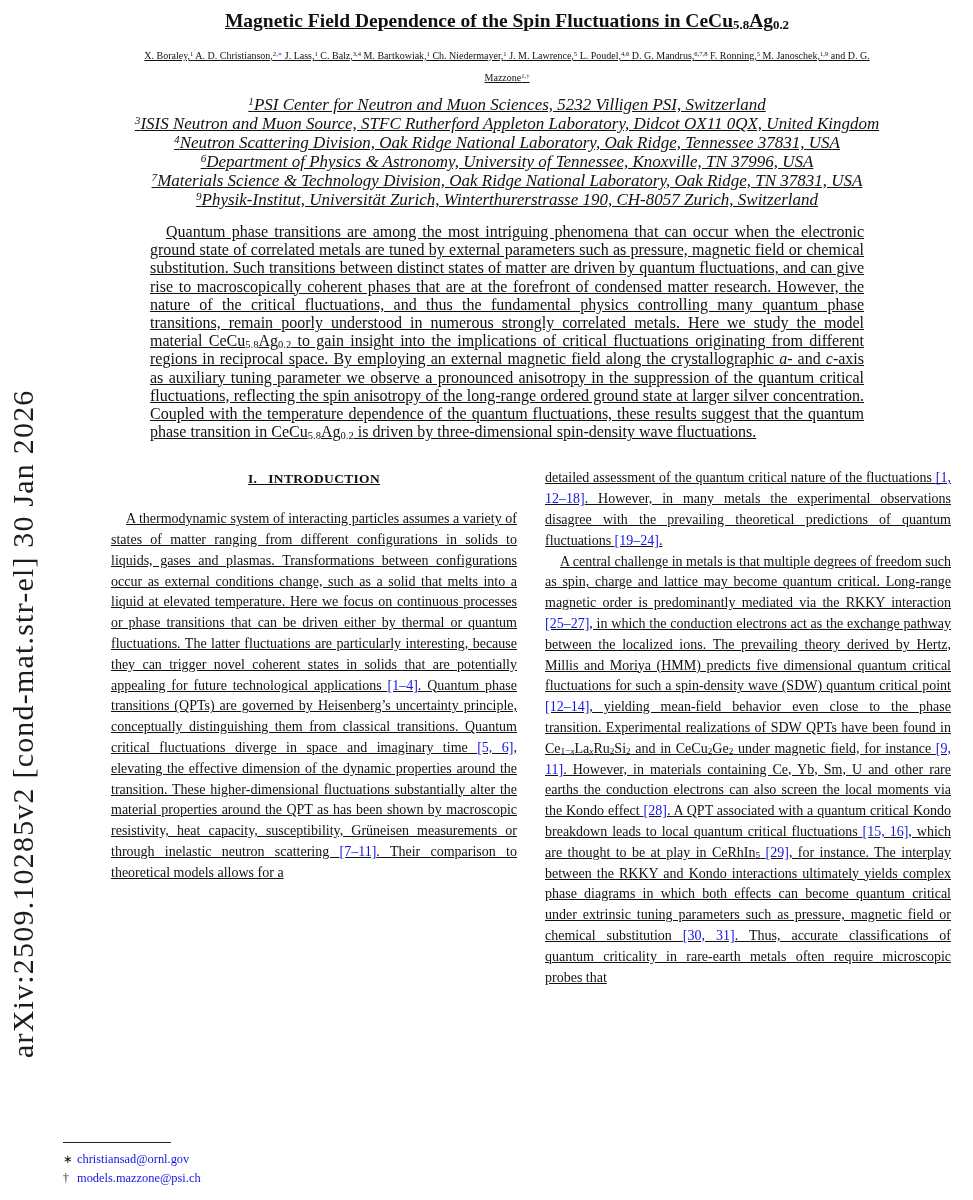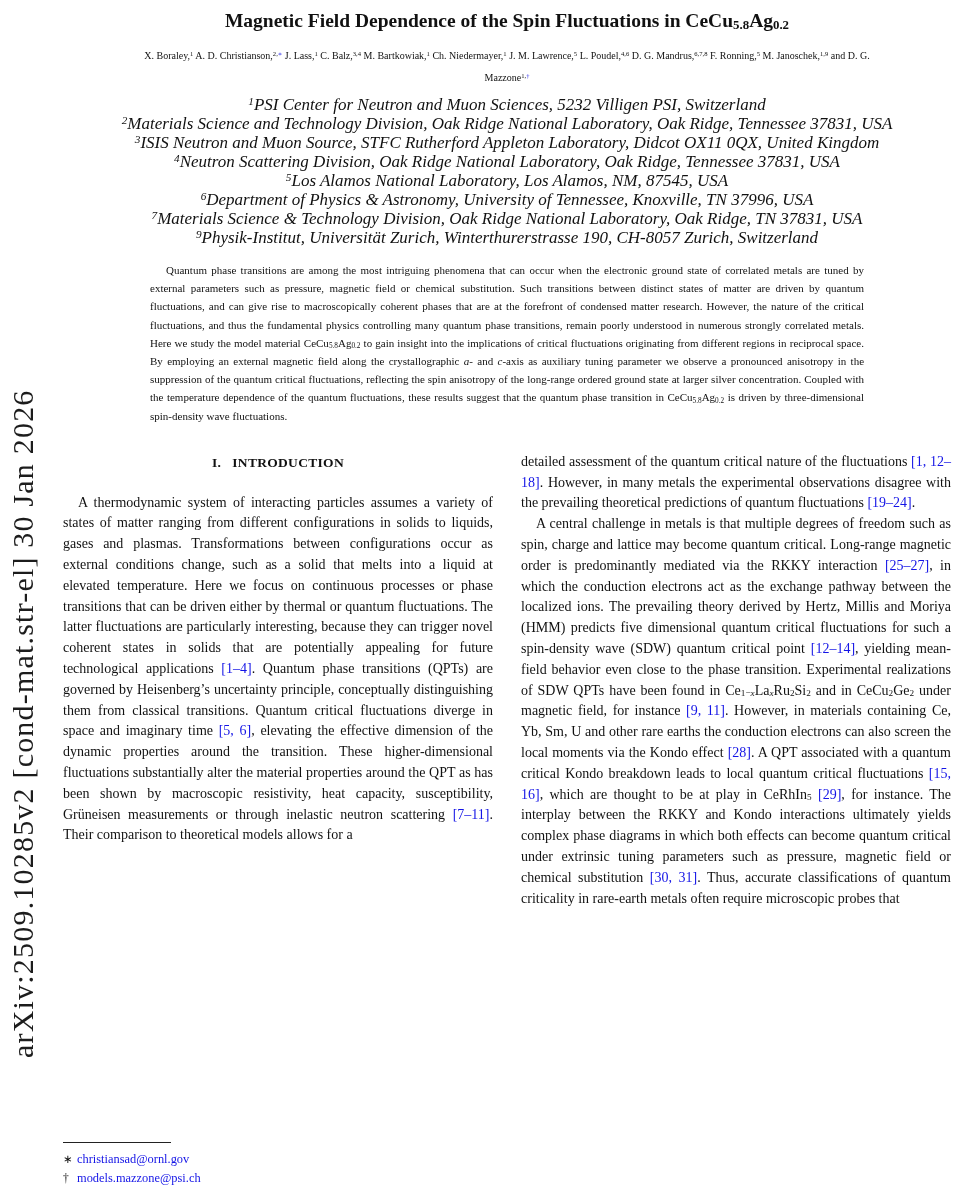--- a/index.html
+++ b/index.html
@@ -2,41 +2,41 @@
 <html style="--link: #1414e6;"><head>
 <meta charset="utf-8">
 <style>
   * { margin:0; padding:0; box-sizing:border-box; }
   html,body { background:#ffffff; }
   .page {
     position:relative; width:973px; height:1200px; margin:0 auto;
     background:#ffffff; overflow:hidden; color:#111;
     font-family:"Liberation Serif","DejaVu Serif",serif;
   }
-  .content { margin:0 22px 0 63px; }
+  .content { margin:0 22px 0 63px;text-decoration:underline; }
 
   .arxiv-stamp {
     position:absolute; left:6px; top:1058px;
     transform:rotate(-90deg); transform-origin:0 0;
     white-space:nowrap; font-size:30px; letter-spacing:1.2px;
     color:#1c1c1c;
   }
 
   .title { text-align:center; font-size:19.5px; font-weight:bold; padding-top:10px; }
   .authors { text-align:center; font-size:10px; line-height:21.5px; max-width:745px; margin:13px auto 0; }
   .affiliations { text-align:center; font-style:italic; font-size:17px; line-height:19px; margin-top:7px; }
   .affil { white-space:pre-line; }
   .dateline { text-align:center; font-size:13.6px; margin-top:8px; }
 
   .abstract {
     width:714px; margin:14px auto 0; text-align:justify;
-    font-size:11px; line-height:18.2px; text-indent:16px;
+    font-size:16px; line-height:18.2px; text-indent:16px;
   }
 
-  .columns { display:flex; gap:28px; margin-top:27px; }
+  .columns { display:flex; gap:28px; margin-top:27px;margin-left:48px; }
   .col { flex:1; min-width:0; text-align:justify; font-size:14px; line-height:20.8px; }
   .section-heading {
     text-align:center; font-size:13.5px; font-weight:bold;
     letter-spacing:0.3px; white-space:pre; margin:1px 0 19px;
   }
   .para { text-align:justify; }
   .indent { text-indent:15px; }
 
   sup { font-size:66%; line-height:0; vertical-align:baseline; position:relative; top:-0.45em; }
   sub { font-size:66%; line-height:0; vertical-align:baseline; position:relative; top:0.18em; }
@@ -56,24 +56,22 @@
   <div class="arxiv-stamp">arXiv:2509.10285v2 [cond-mat.str-el] 30 Jan 2026</div>
 
   <div class="content">
 
     <h1 class="title">Magnetic Field Dependence of the Spin Fluctuations in CeCu<sub>5.8</sub>Ag<sub>0.2</sub></h1>
 
     <div class="authors">X. Boraley,<sup>1</sup> A. D. Christianson,<sup>2,<span class="blue">∗</span></sup> J. Lass,<sup>1</sup> C. Balz,<sup>3,4</sup> M. Bartkowiak,<sup>1</sup> Ch. Niedermayer,<sup>1</sup> J. M. Lawrence,<sup>5</sup> L. Poudel,<sup>4,6</sup> D. G. Mandrus,<sup>6,7,8</sup> F. Ronning,<sup>5</sup> M. Janoschek,<sup>1,9</sup> and D. G. Mazzone<sup>1,<span class="blue">†</span></sup></div>
 
     <div class="affiliations">
       <div class="affil"><sup>1</sup>PSI Center for Neutron and Muon Sciences, 5232 Villigen PSI, Switzerland</div>
-      <div class="affil"><sup>2</sup>Materials Science and Technology Division, Oak Ridge National Laboratory, Oak Ridge, Tennessee 37831, USA</div>
       <div class="affil"><sup>3</sup>ISIS Neutron and Muon Source, STFC Rutherford Appleton Laboratory, Didcot OX11 0QX, United Kingdom</div>
       <div class="affil"><sup>4</sup>Neutron Scattering Division, Oak Ridge National Laboratory, Oak Ridge, Tennessee 37831, USA</div>
-      <div class="affil"><sup>5</sup>Los Alamos National Laboratory, Los Alamos, NM, 87545, USA</div>
       <div class="affil"><sup>6</sup>Department of Physics &amp; Astronomy, University of Tennessee, Knoxville, TN 37996, USA</div>
       <div class="affil"><sup>7</sup>Materials Science &amp; Technology Division, Oak Ridge National Laboratory, Oak Ridge, TN 37831, USA</div>
       <div class="affil"><sup>9</sup>Physik-Institut, Universität Zurich, Winterthurerstrasse 190, CH-8057 Zurich, Switzerland</div>
     </div>
 
 
     <div class="abstract">Quantum phase transitions are among the most intriguing phenomena that can occur when the electronic ground state of correlated metals are tuned by external parameters such as pressure, magnetic field or chemical substitution. Such transitions between distinct states of matter are driven by quantum fluctuations, and can give rise to macroscopically coherent phases that are at the forefront of condensed matter research. However, the nature of the critical fluctuations, and thus the fundamental physics controlling many quantum phase transitions, remain poorly understood in numerous strongly correlated metals. Here we study the model material CeCu<sub>5.8</sub>Ag<sub>0.2</sub> to gain insight into the implications of critical fluctuations originating from different regions in reciprocal space. By employing an external magnetic field along the crystallographic <i>a</i>- and <i>c</i>-axis as auxiliary tuning parameter we observe a pronounced anisotropy in the suppression of the quantum critical fluctuations, reflecting the spin anisotropy of the long-range ordered ground state at larger silver concentration. Coupled with the temperature dependence of the quantum fluctuations, these results suggest that the quantum phase transition in CeCu<sub>5.8</sub>Ag<sub>0.2</sub> is driven by three-dimensional spin-density wave fluctuations.</div>
 
     <div class="columns">
       <div class="col">

